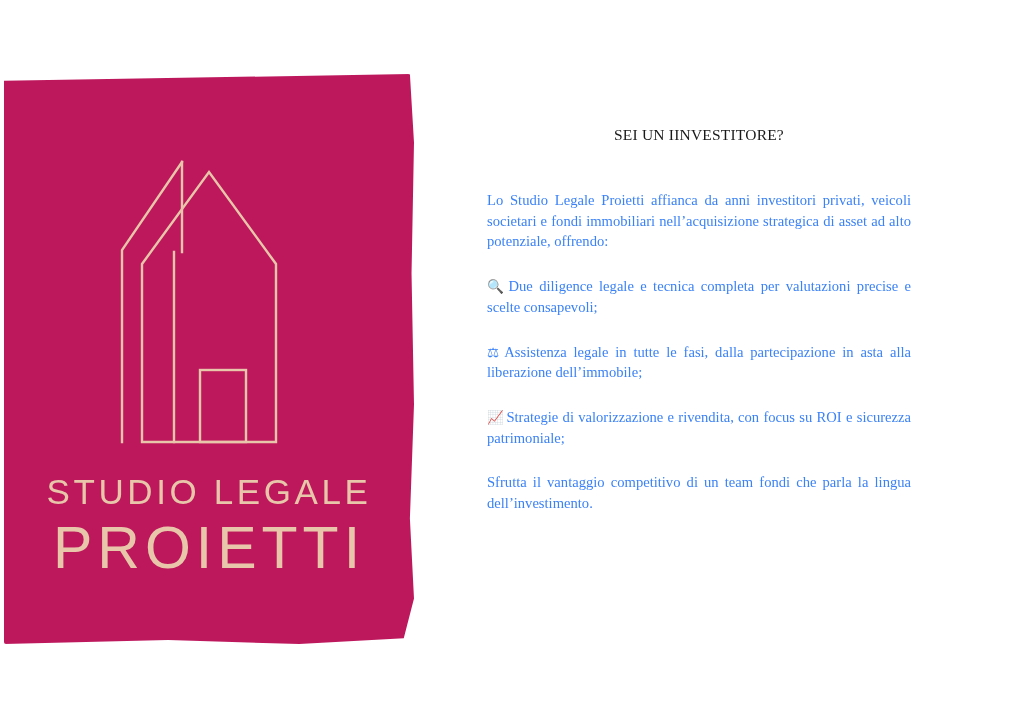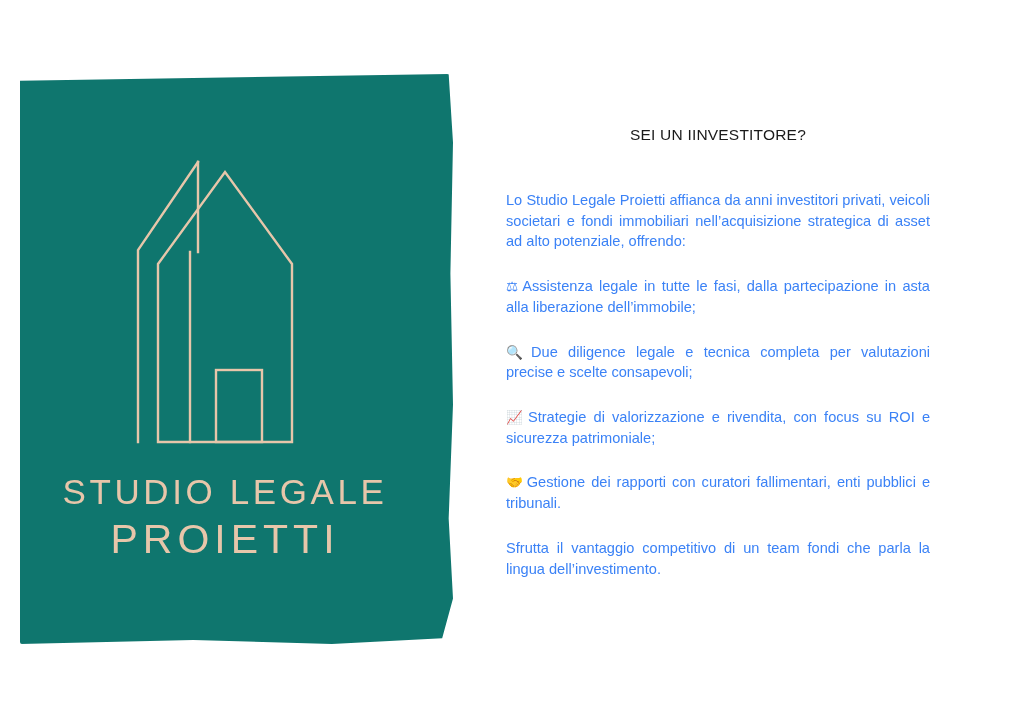--- a/index.html
+++ b/index.html
@@ -19,42 +19,41 @@
   .page {
     position: relative;
     width: 1024px;
     height: 724px;
     background: #ffffff;
   }
 
   
   .logo-panel {
     position: absolute;
-    left: 20px;
+    left: 4px;
     top: 74px;
     width: 410px;
     height: 570px;
-    background: #0f766e;
+    background: #be185d;
     border-radius: 2px 6px 2px 2px;
     
     clip-path: polygon(
       0% 1.2%,
       99.0% 0%,
       100% 12%,
       99.4% 35%,
       100% 58%,
       99.0% 78%,
       100% 92%,
       97.5% 99.0%,
       72% 100%,
       40% 99.3%,
       0% 100%
     );
     overflow: hidden;
-    padding-left: 23px;
   }
 
   .logo-mark {
     position: absolute;
     left: 0;
     top: 28px;
     width: 410px;
     height: 360px;
   }
 
@@ -66,33 +65,34 @@
     text-align: center;
     color: #e7c6aa;
   }
   .logo-line1 {
     font-size: 35px;
     letter-spacing: 3.6px;
     font-weight: 400;
     line-height: 1;
   }
   .logo-line2 {
-    font-size: 41px;
+    font-size: 59px;
     letter-spacing: 5px;
     font-weight: 400;
     line-height: 1.08;
     margin-top: 8px;
   }
 
   
   .content {
     position: absolute;
-    left: 506px;
+    left: 487px;
     top: 126px;
     width: 424px;
+    font-family: Liberation Serif, serif;
   }
 
   .doc-title {
     font-size: 15.5px;
     font-weight: 400;
     color: #1a1a1a;
     text-align: center;
     letter-spacing: 0.2px;
     margin: 0 0 46px 0;
   }
@@ -139,32 +139,29 @@
     </div>
   </div>
 
   <div class="content">
 
     <h1 class="doc-title">SEI UN IINVESTITORE?</h1>
 
     <p class="para">Lo Studio Legale Proietti affianca da anni investitori privati, veicoli societari e fondi immobiliari nell’acquisizione strategica di asset ad alto potenziale, offrendo:</p>
 
     <p class="para">
-      <span class="bullet-icon">⚖</span><span>Assistenza legale in tutte le fasi, dalla partecipazione in asta alla liberazione dell’immobile;</span>
+      <span class="bullet-icon">🔍</span><span>Due diligence legale e tecnica completa per valutazioni precise e scelte consapevoli;</span>
     </p>
 
     <p class="para">
-      <span class="bullet-icon">🔍</span><span>Due diligence legale e tecnica completa per valutazioni precise e scelte consapevoli;</span>
+      <span class="bullet-icon">⚖</span><span>Assistenza legale in tutte le fasi, dalla partecipazione in asta alla liberazione dell’immobile;</span>
     </p>
 
     <p class="para">
       <span class="bullet-icon">📈</span><span>Strategie di valorizzazione e rivendita, con focus su ROI e sicurezza patrimoniale;</span>
     </p>
 
-    <p class="para">
-      <span class="bullet-icon">🤝</span><span>Gestione dei rapporti con curatori fallimentari, enti pubblici e tribunali.</span>
-    </p>
 
     <p class="para">Sfrutta il vantaggio competitivo di un team fondi che parla la lingua dell’investimento.</p>
 
   </div>
 
 </div>
 
 </body></html>

